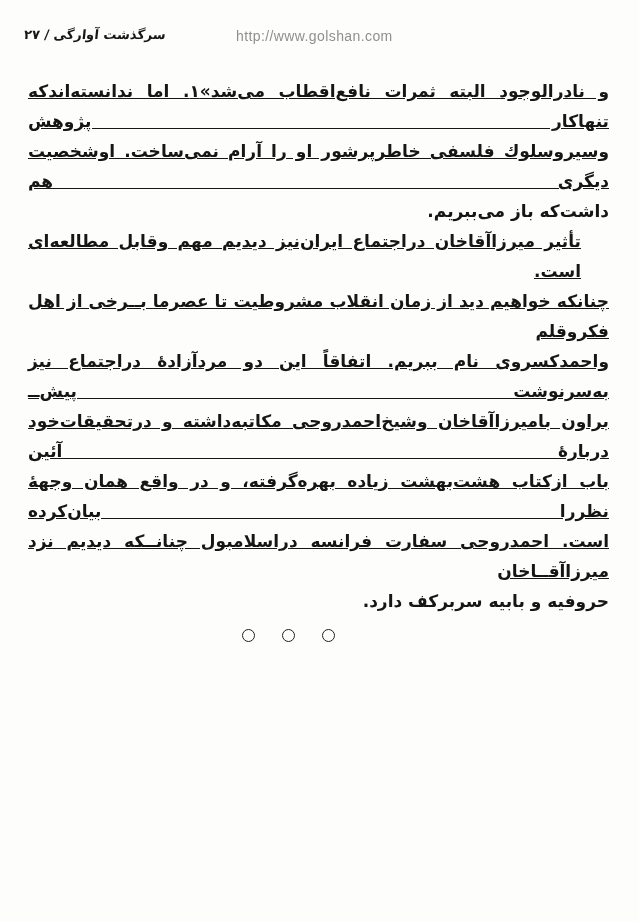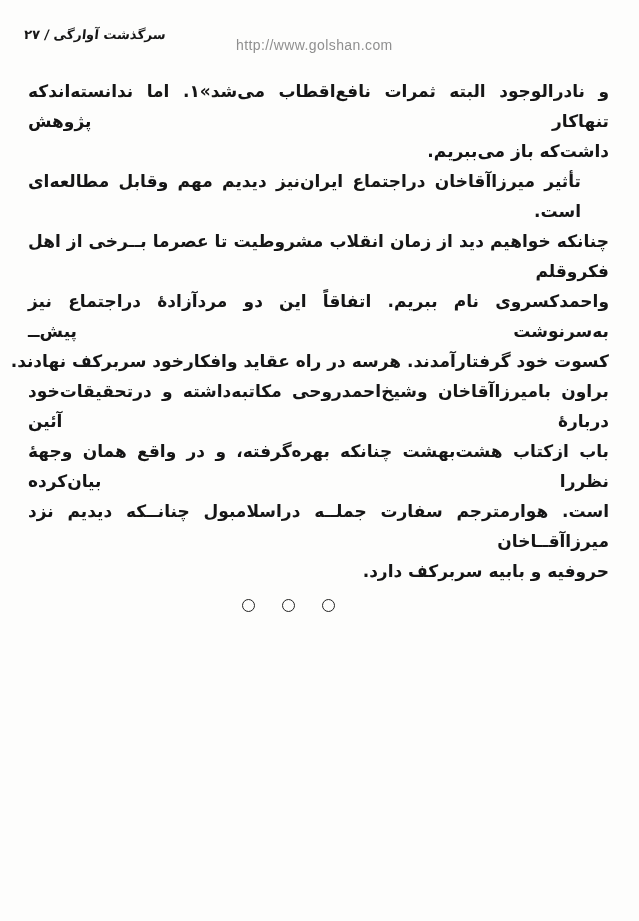--- a/index.html
+++ b/index.html
@@ -22,21 +22,21 @@
     left: 24px;
     direction: rtl;
     font-size: 13px;
     font-weight: 700;
     transform: skewX(-6deg);
     letter-spacing: 0.5px;
     white-space: nowrap;
   }
   .watermark {
     position: absolute;
-    top: 37px;
+    top: 28px;
     left: 236px;
     font-family: "Liberation Sans", sans-serif;
     font-size: 14px;
     color: #8f8f8f;
     letter-spacing: 0.4px;
     white-space: nowrap;
   }
   .body-text {
     position: absolute;
     top: 76px;
@@ -49,20 +49,21 @@
     text-align: right;
   }
   .line {
     white-space: nowrap;
   }
   .line.j {
     white-space: normal;
     text-align: justify;
     text-align-last: justify;
     text-justify: inter-word;
+    text-decoration: underline;
   }
   .line.indent {
     padding-right: 28px;
   }
   .separator {
     margin: 13px 0 15px 0;
     display: flex;
     justify-content: center;
     align-items: center;
     gap: 27px;
@@ -82,34 +83,34 @@
 <div class="page">
 
   <div class="running-header">سرگذشت آوارگی / ۲۷</div>
 
   <div class="watermark">http://www.golshan.com</div>
 
   <div class="body-text">
 
     <div class="para">
       <div class="line j">و نادرالوجود البته ثمرات نافع‌اقطاب می‌شد»۱. اما ندانسته‌اندکه تنهاکار پژوهش</div>
+      <div class="line j">وسیروسلوك فلسفی خاطرپرشور او را آرام نمی‌ساخت. اوشخصیت دیگری هم</div>
       <div class="line">داشت‌که باز می‌ببریم.</div>
     </div>
 
     <div class="para">
       <div class="line j indent">تأثیر میرزاآقاخان دراجتماع ایران‌نیز دیدیم مهم وقابل مطالعه‌ای است.</div>
       <div class="line j">چنانکه خواهیم دید از زمان انقلاب مشروطیت تا عصرما بــرخی از اهل فکروقلم</div>
       <div class="line j">واحمدکسروی نام ببریم. اتفاقاً این دو مردآزادهٔ دراجتماع نیز به‌سرنوشت پیش‌ــ</div>
-      <div class="line">کسوت خود گرفتارآمدند. هرسه در راه عقاید وافکارخود سربرکف نهادند.</div>
     </div>
 
     <div class="para">
       <div class="line j">براون بامیرزاآقاخان وشیخ‌احمدروحی مکاتبه‌داشته و درتحقیقات‌خود دربارهٔ آئین</div>
-      <div class="line j">باب ازکتاب هشت‌بهشت چنانکه بهره‌گرفته، و در واقع همان وجههٔ نظررا بیان‌کرده</div>
-      <div class="line j">است. هوارمترجم سفارت جملــه دراسلامبول چنانــکه دیدیم نزد میرزاآقــاخان</div>
+      <div class="line j">باب ازکتاب هشت‌بهشت زیاده بهره‌گرفته، و در واقع همان وجههٔ نظررا بیان‌کرده</div>
+      <div class="line j">است. احمدروحی سفارت فرانسه دراسلامبول چنانــکه دیدیم نزد میرزاآقــاخان</div>
       <div class="line">حروفیه و بابیه سربرکف دارد.</div>
     </div>
 
     <div class="separator">
       <span class="circle"></span>
       <span class="circle"></span>
       <span class="circle"></span>
     </div>
 
   </div>

